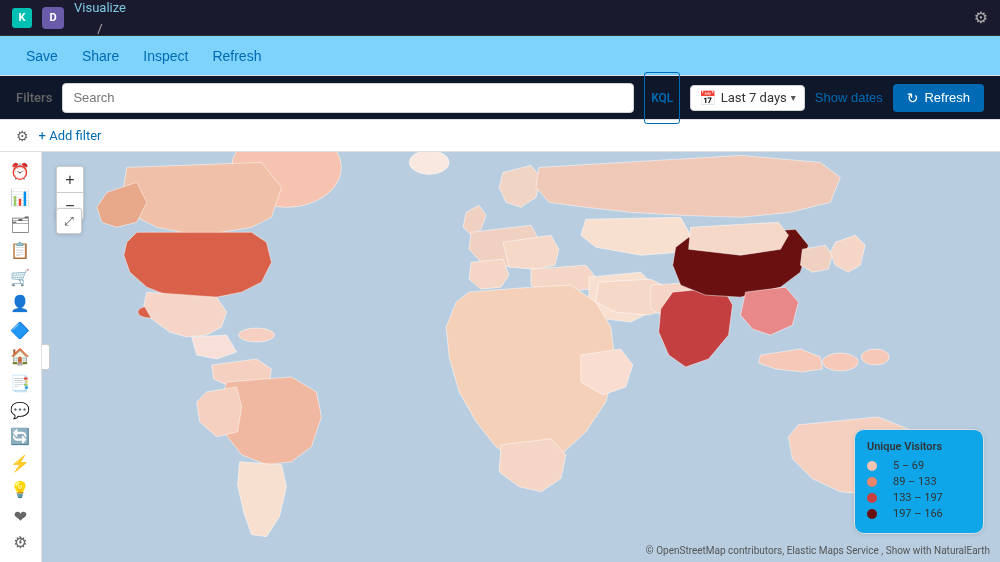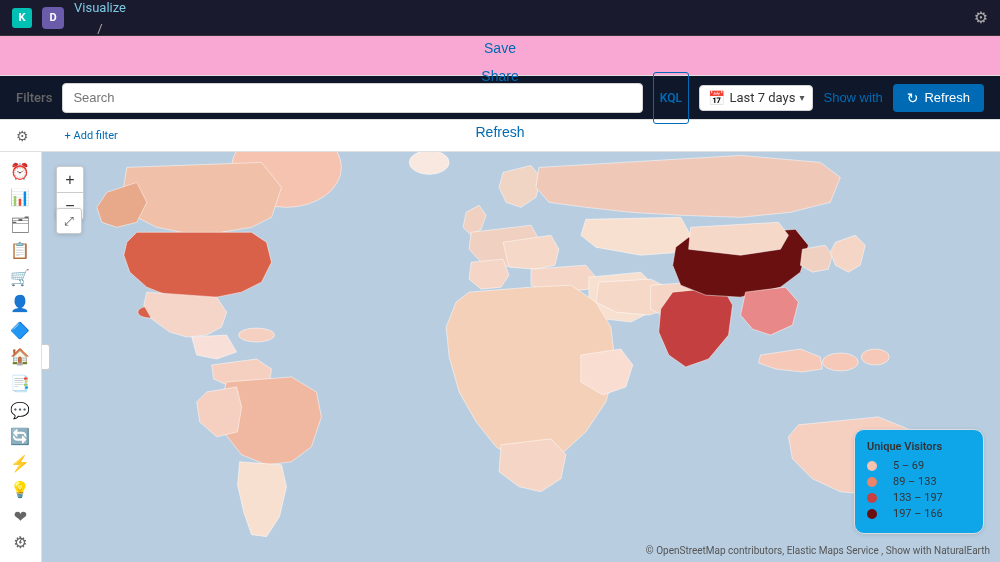--- a/index.html
+++ b/index.html
@@ -15,23 +15,22 @@
     .top-bar-app { width: 22px; height: 22px; background: #6b5bab; border-radius: 4px; display: flex; align-items: center; justify-content: center; color: white; font-size: 11px; font-weight: bold; flex-shrink: 0; }
     .top-bar-breadcrumb { display: flex; align-items: center; gap: 6px; font-size: 13px; color: #ccc; flex-direction: column; }
     .top-bar-breadcrumb span { color: #aaa; }
     .top-bar-breadcrumb .current { color: #fff; }
     .top-bar-spacer { flex: 1; }
     .top-bar-gear { color: #aaa; font-size: 16px; cursor: pointer; }
 
     
     .secondary-bar {
       display: flex; align-items: center; height: 40px;
-      background: #f9a8d4; padding: 0 16px; gap: 4px;
+      background: #7dd3fc; padding: 0 16px; gap: 4px;
       border-bottom: 1px solid #e0e0e0;
-      flex-direction: column;
     }
     .sec-btn {
       padding: 4px 10px; font-size: 14px; color: #006bb4; background: none;
       border: none; cursor: pointer; border-radius: 4px;
     }
 
     
     .filter-bar {
       display: flex; align-items: center; height: 44px;
       background: #0f172a; padding: 0 16px; gap: 10px;
@@ -59,21 +58,21 @@
       padding: 6px 14px; font-size: 13px; cursor: pointer; font-weight: 500;
     }
 
     
     .add-filter-bar {
       display: flex; align-items: center; height: 32px;
       background: #fff; padding: 0 16px; gap: 10px;
       border-bottom: 1px solid #e0e0e0;
     }
     .gear-icon { font-size: 14px; color: #666; cursor: pointer; }
-    .add-filter-link { font-size: 11px; color: #006bb4; cursor: pointer; margin-left: 26px; }
+    .add-filter-link { font-size: 13px; color: #006bb4; cursor: pointer; }
 
     
     .main-layout { display: flex; height: calc(562px - 36px - 40px - 44px - 32px); }
 
     
     .sidebar {
       width: 42px; background: #fff; border-right: 1px solid #e0e0e0;
       display: flex; flex-direction: column; align-items: center;
       padding: 8px 0; gap: 4px; position: relative;
     }
@@ -170,21 +169,21 @@
 
 <div class="filter-bar">
   <span class="filter-label">Filters</span>
   <input class="search-box" type="text" placeholder="Search" style="">
   <span class="kql-badge">KQL</span>
   <div class="date-picker">
     <span class="date-icon">📅</span>
     <span class="date-text">Last 7 days</span>
     <span style="font-size:10px;color:#555;">▾</span>
   </div>
-  <button class="show-dates">Show with</button>
+  <button class="show-dates">Show dates</button>
   <button class="refresh-btn">
     <span style="font-size:14px;">↻</span>
     <span>Refresh</span>
   </button>
 </div>
 
 <div class="add-filter-bar">
   <span class="gear-icon">⚙</span>
   <span class="add-filter-link">+ Add filter</span>
 </div>

